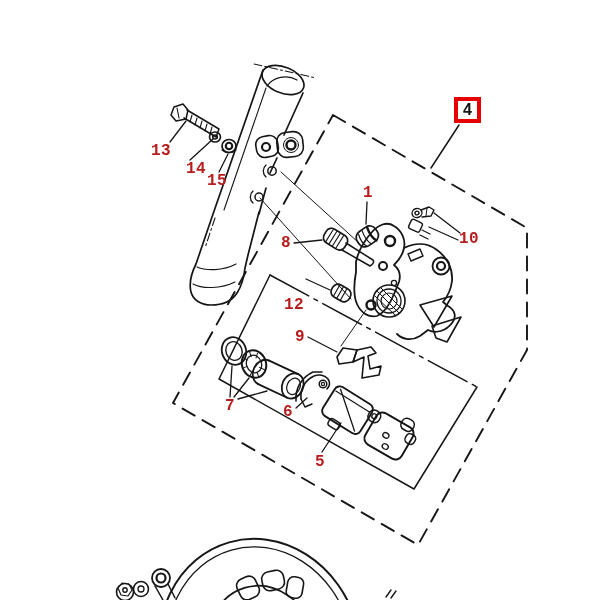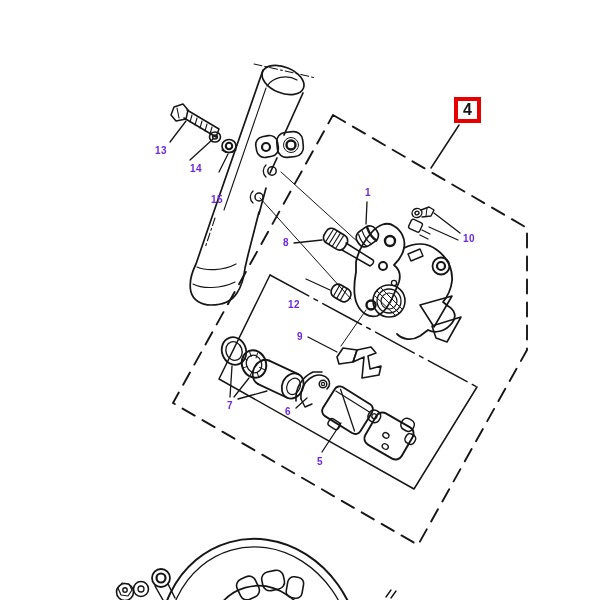--- a/index.html
+++ b/index.html
@@ -1,21 +1,21 @@
 <!DOCTYPE html>
 <html><head>
 <meta charset="utf-8">
 <style>
   html,body{margin:0;padding:0;background:#ffffff;}
   .stage{position:relative;width:600px;height:600px;background:#ffffff;overflow:hidden;
          font-family:"Liberation Sans",sans-serif;}
   svg{position:absolute;left:0;top:0;}
   .part-label{position:absolute;transform:translate(-50%,-50%);font-weight:bold;
-              font-size:10px;color:#6d28d9;letter-spacing:0.5px;line-height:1;
-              user-select:none;cursor:pointer;}
+              font-size:16px;color:#b91c1c;letter-spacing:0.5px;line-height:1;
+              user-select:none;cursor:pointer;font-family:Liberation Mono, monospace;}
   .highlight-box{position:absolute;left:454px;top:97px;width:27px;height:26px;
                  border:4px solid #e60000;display:flex;align-items:center;justify-content:center;
                  box-sizing:border-box;cursor:pointer;}
   .highlight-box span{font-weight:bold;font-size:16px;color:#151515;line-height:1;}
 </style>
 </head>
 <body>
 
 <div class="stage">
 
@@ -224,15 +224,15 @@
 <div class="part-label" style="left:320px;top:462px;">5</div>
 <div class="part-label" style="left:288px;top:412px;">6</div>
 <div class="part-label" style="left:230px;top:406px;">7</div>
 <div class="part-label" style="left:286px;top:243px;">8</div>
 <div class="part-label" style="left:300px;top:337px;">9</div>
 <div class="part-label" style="left:469px;top:239px;">10</div>
 <div class="part-label" style="left:368px;top:193px;">1</div>
 <div class="part-label" style="left:294px;top:277px;margin-top:28px;">12</div>
 <div class="part-label" style="left:161px;top:151px;">13</div>
 <div class="part-label" style="left:196px;top:169px;">14</div>
-<div class="part-label" style="left:217px;top:181px;margin-top:19px;">15</div>
+<div class="part-label" style="left:217px;top:181px;">15</div>
 
 </div>
 
 </body></html>

